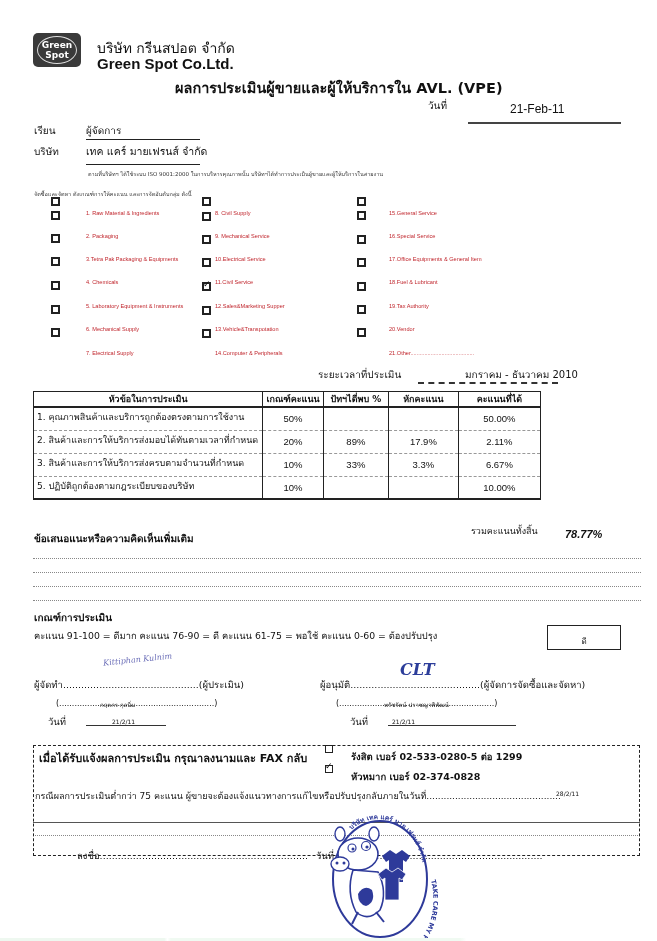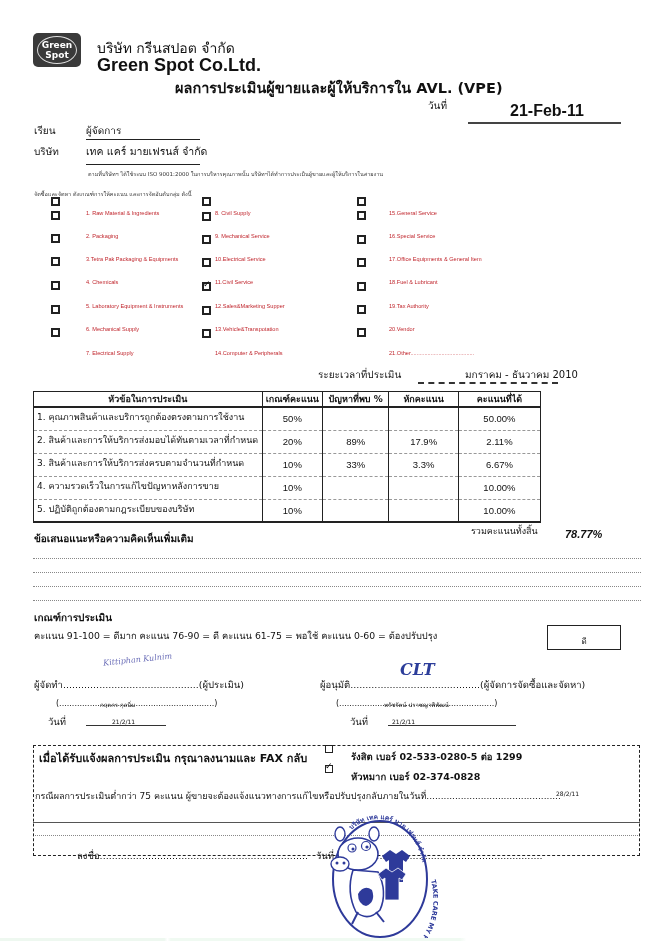--- a/index.html
+++ b/index.html
@@ -4,24 +4,24 @@
 <style>
   * { box-sizing: border-box; margin: 0; padding: 0; }
   html, body { width: 657px; height: 941px; background: #ffffff; overflow: hidden; }
   body { position: relative; font-family: "DejaVu Sans", "Liberation Sans", sans-serif; color: #111; }
   .abs { position: absolute; }
 
   
   .logo-box { left: 33px; top: 33px; width: 48px; height: 34px; background: #3a3a3a; border-radius: 5px; }
   .logo-oval { position: absolute; left: 4px; top: 3px; width: 40px; height: 28px; border: 1.5px solid #ddd; border-radius: 50%; color: #fff; font-family: "DejaVu Sans", sans-serif; font-weight: bold; font-size: 9px; line-height: 10px; text-align: center; padding-top: 3px; }
   .company-th { left: 97px; top: 37px; font-size: 14px; }
-  .company-en { left: 97px; top: 55px; font-size: 18px; font-weight: bold; font-family: "Liberation Sans", sans-serif; }
+  .company-en { left: 97px; top: 55px; font-size: 15px; font-weight: bold; font-family: "Liberation Sans", sans-serif; }
   .doc-title { left: 175px; top: 76px; font-size: 14.5px; font-weight: bold; }
   .date-label { left: 428px; top: 98px; font-size: 10px; }
-  .date-value { left: 510px; top: 102px; font-size: 16px; font-family: "Liberation Sans", sans-serif; font-weight: bold; }
+  .date-value { left: 510px; top: 102px; font-size: 12px; font-family: "Liberation Sans", sans-serif; }
   .date-line { left: 468px; top: 122px; width: 153px; height: 2px; background: #444; }
 
   .to-label { left: 34px; top: 123px; font-size: 10px; }
   .to-value { left: 86px; top: 123px; font-size: 10px; text-align: center; }
   .co-label { left: 34px; top: 144px; font-size: 10px; }
   .co-value { left: 86px; top: 143px; font-size: 10.5px; }
   .co-line1 { left: 86px; top: 139px; width: 114px; height: 1px; background: #222; }
   .co-line2 { left: 86px; top: 164px; width: 114px; height: 1px; background: #222; }
   .intro1 { left: 88px; top: 170px; font-size: 5.5px; color: #333; }
   .intro2 { left: 34px; top: 190px; font-size: 5.5px; color: #333; }
@@ -157,21 +157,21 @@
     <col style="width:284px">
       <col style="width:69px">
       <col style="width:78px">
       <col style="width:81px">
       <col style="width:96px">
   </colgroup>
   <thead>
     <tr>
       <th>หัวข้อในการประเมิน</th>
       <th>เกณฑ์คะแนน</th>
-      <th>ปัญหาที่พบ %</th>
+      <th>ปัทฯไดี่พบ %</th>
       <th>หักคะแนน</th>
       <th>คะแนนที่ได้</th>
     </tr>
   </thead>
   <tbody>
     <tr>
       <td class="topic">1.  คุณภาพสินค้าและบริการถูกต้องตรงตามการใช้งาน</td>
       <td class="c">50%</td>
       <td class="c"></td>
       <td class="c"></td>
@@ -183,27 +183,20 @@
       <td class="c">89%</td>
       <td class="c">17.9%</td>
       <td class="c">2.11%</td>
     </tr>
     <tr>
       <td class="topic">3.  สินค้าและการให้บริการส่งครบตามจำนวนที่กำหนด</td>
       <td class="c">10%</td>
       <td class="c">33%</td>
       <td class="c">3.3%</td>
       <td class="c">6.67%</td>
-    </tr>
-    <tr>
-      <td class="topic">4.  ความรวดเร็วในการแก้ไขปัญหาหลังการขาย</td>
-      <td class="c">10%</td>
-      <td class="c"></td>
-      <td class="c"></td>
-      <td class="c">10.00%</td>
     </tr>
     <tr>
       <td class="topic">5.  ปฏิบัติถูกต้องตามกฎระเบียบของบริษัท</td>
       <td class="c">10%</td>
       <td class="c"></td>
       <td class="c"></td>
       <td class="c">10.00%</td>
     </tr>
   </tbody>
 </table>

